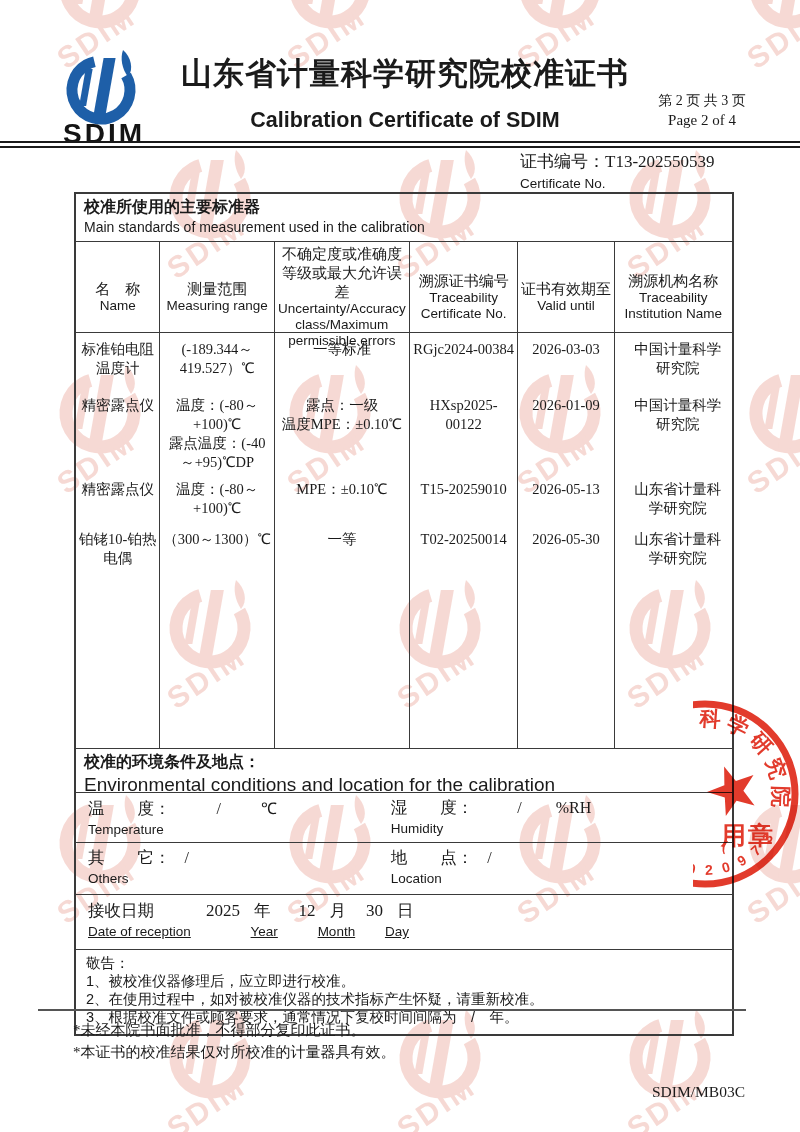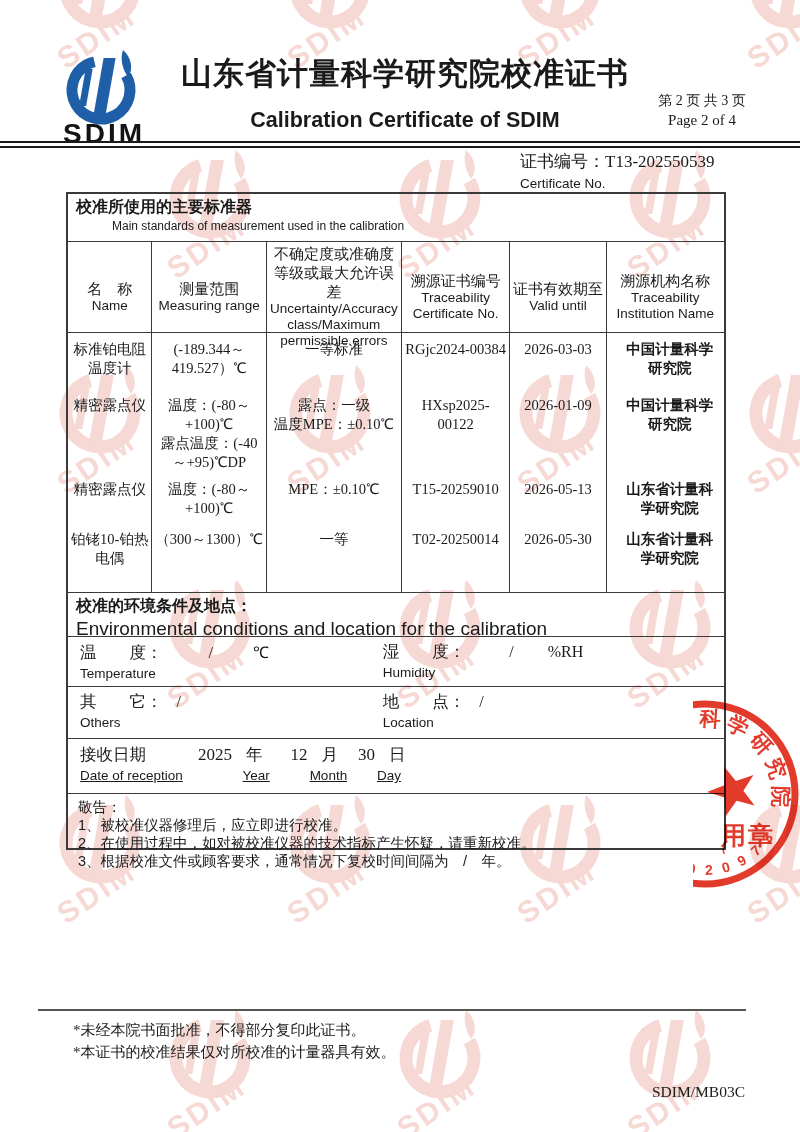--- a/index.html
+++ b/index.html
@@ -16,35 +16,35 @@
             font-size:21.5px;font-weight:800;font-family:"Liberation Sans",sans-serif;}
   .pageinfo{position:absolute;left:648px;top:92px;width:108px;text-align:center;z-index:1;}
   .pageinfo .zh{font-size:14px;}
   .pageinfo .en{font-size:15px;margin-top:2px;}
   .double-rule{position:absolute;left:0;top:141px;width:800px;height:3px;z-index:1;
                border-top:2px solid #1a1a1a;border-bottom:2px solid #1a1a1a;}
   .certno{position:absolute;left:520px;top:150px;z-index:1;}
   .certno .line1{font-size:17px;}
   .certno .line2{font-size:13.5px;font-family:"Liberation Sans",sans-serif;margin-top:3px;}
   
-  .main-table{position:absolute;left:66px;top:192px;width:660px;height:658px;z-index:1;
+  .main-table{position:absolute;left:74px;top:192px;width:660px;height:844px;z-index:1;
               border:2px solid #3a3a3a;box-sizing:border-box;display:flex;flex-direction:column;}
   .hei{font-family:"Liberation Sans",sans-serif;}
   .sec-a{height:41px;border-bottom:1.5px solid #3a3a3a;padding:3px 8px;box-sizing:content-box;flex:none;}
   .sec-a-zh{font-size:16px;font-weight:600;}
-  .sec-a-en{font-size:12px;margin-top:1px;margin-left:36px;}
+  .sec-a-en{font-size:14px;margin-top:1px;}
   .grid6{display:grid;grid-template-columns:84fr 115fr 136fr 109fr 97fr 119fr;}
   .thead{height:90px;border-bottom:1.5px solid #3a3a3a;flex:none;}
   .hc{display:flex;flex-direction:column;justify-content:center;align-items:center;text-align:center;padding:2px;}
   .bl{border-left:1.5px solid #3a3a3a;}
   .hc .zh{font-size:15px;line-height:19px;}
   .hc .en{font-size:13.5px;line-height:16px;}
   .tbody{flex:1;grid-template-rows:56px 84px 50px 62px 1fr;}
   .cell{padding:7px 2px 0;text-align:center;font-size:14.5px;line-height:19px;white-space:pre-line;}
-  .cell.inst{padding-left:13px;padding-right:4px;font-weight:bold;}
+  .cell.inst{padding-left:13px;padding-right:4px;}
   .env-title{border-top:1.5px solid #3a3a3a;padding:3px 8px;height:37px;flex:none;}
   .env-title .zh{font-size:16px;font-weight:600;}
   .env-title .en{font-size:19px;margin-top:1px;}
   .env-row{border-top:1.5px solid #3a3a3a;display:flex;padding:4px 0 0 12px;flex:none;}
   .env-row.r1{height:45px;}
   .env-row.r2{height:47px;}
   .half-l{width:47%;}
   .half-r{flex:1;}
   .env-lab{font-size:16.5px;}
   .env-en{font-size:13.5px;margin-top:2px;}

